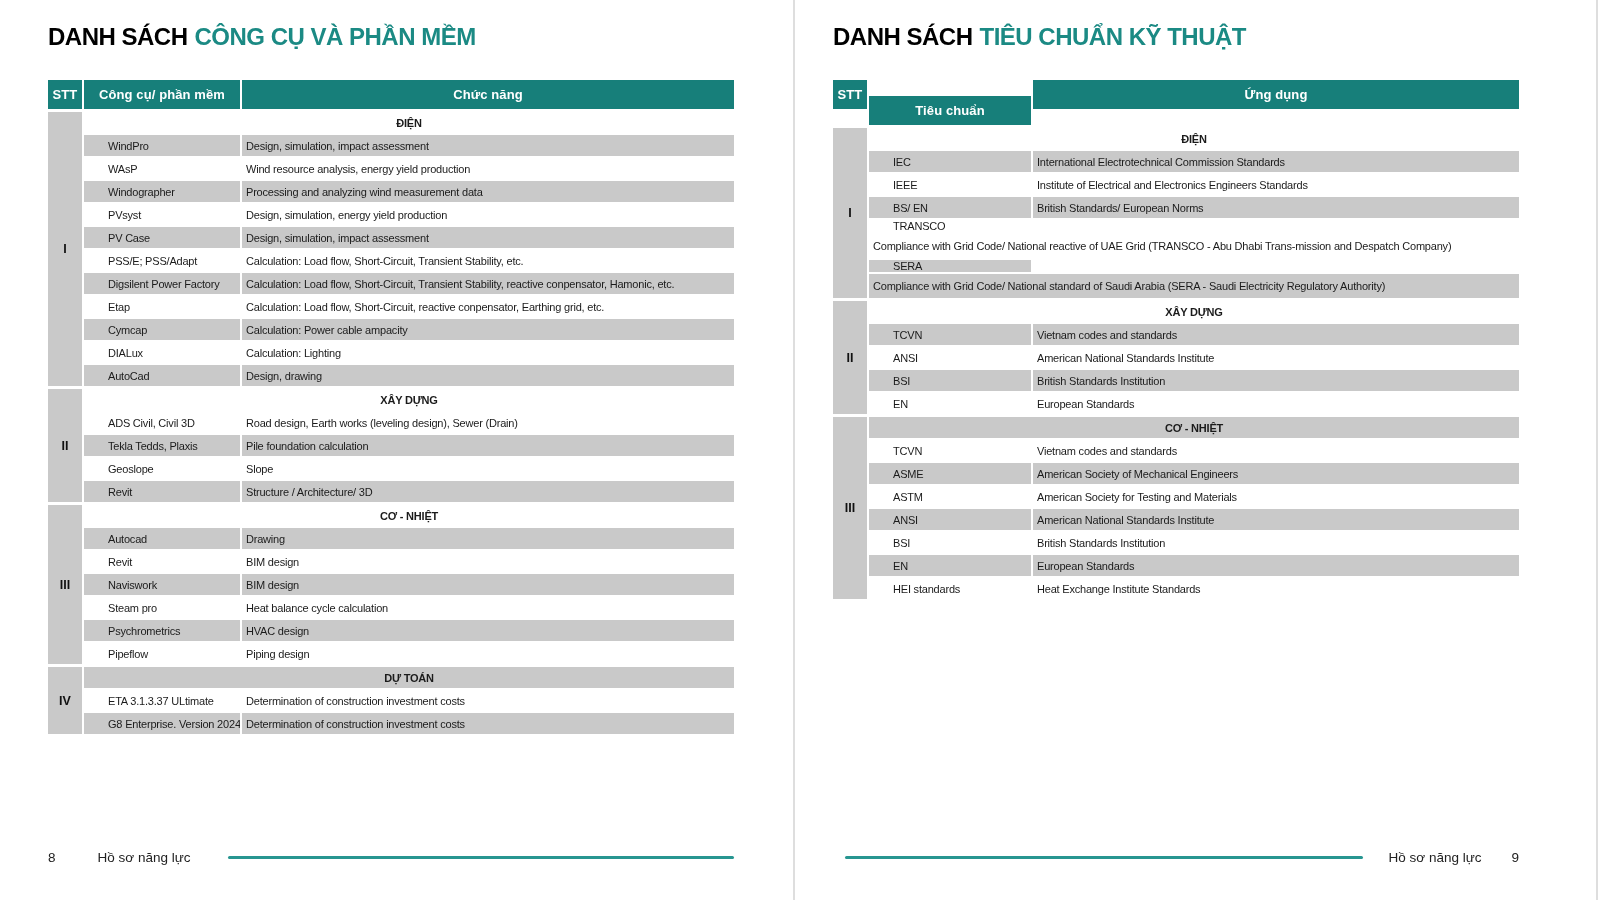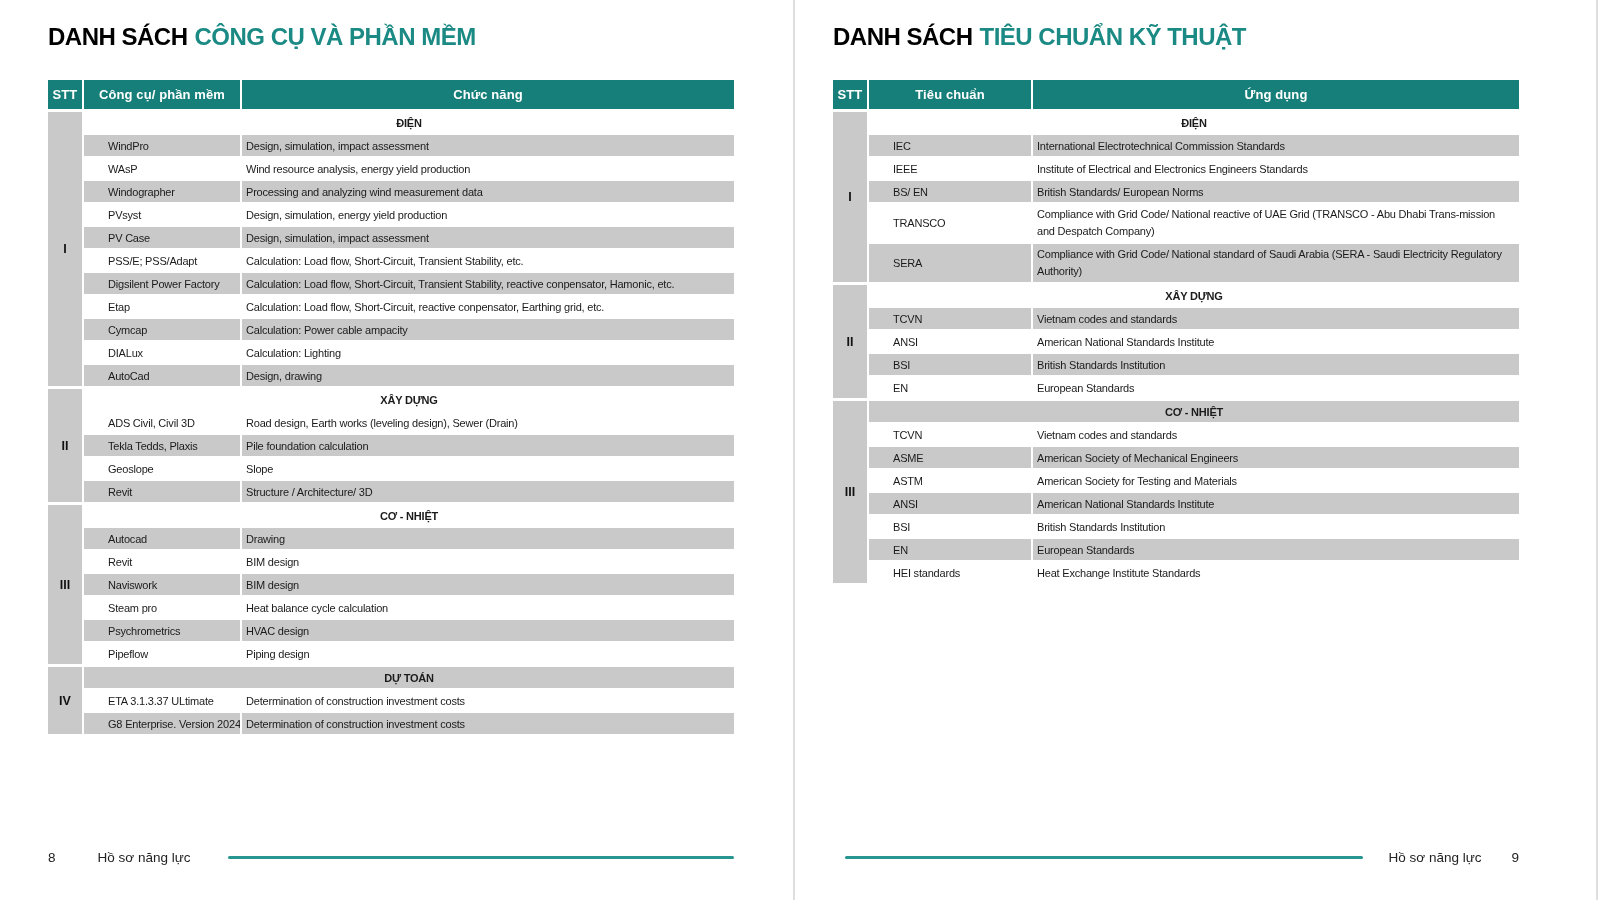--- a/index.html
+++ b/index.html
@@ -45,33 +45,33 @@
     background:var(--thead);
     color:#fff;
     font-weight:bold;
     font-size:13px;
     height:29px;
     display:flex;align-items:center;justify-content:center;
     letter-spacing:0.1px;
   }
   .th-stt{width:34px;}
   .page-left .th-c1{width:156px;text-align:right;}
-  .page-right .th-c1{width:162px;}
+  .page-right .th-c1{width:162px;margin-top:16px;}
   .th-c2{flex:1;}
 
   .tblock{display:flex;gap:2px;margin-top:3px;}
   .stt-cell{
     width:34px;
     background:var(--gray);
     display:flex;align-items:center;justify-content:center;
     font-weight:bold;font-size:12.5px;color:#111;
   }
   .rows{flex:1;display:flex;flex-direction:column;gap:2px;}
   .trow{display:flex;gap:2px;height:21px;}
-  .trow.tall{height:38px;}
+  .trow.tall{height:38px;flex-direction:column;}
   .trow .cell{
     display:flex;align-items:center;
     font-size:11px;
     letter-spacing:-0.2px;
     background:#fff;
     overflow:hidden;
   }
   .trow.gray .cell{background:var(--gray);}
   .cell.c1{padding-left:24px;white-space:nowrap;}
   .page-left .cell.c1{width:156px;}

